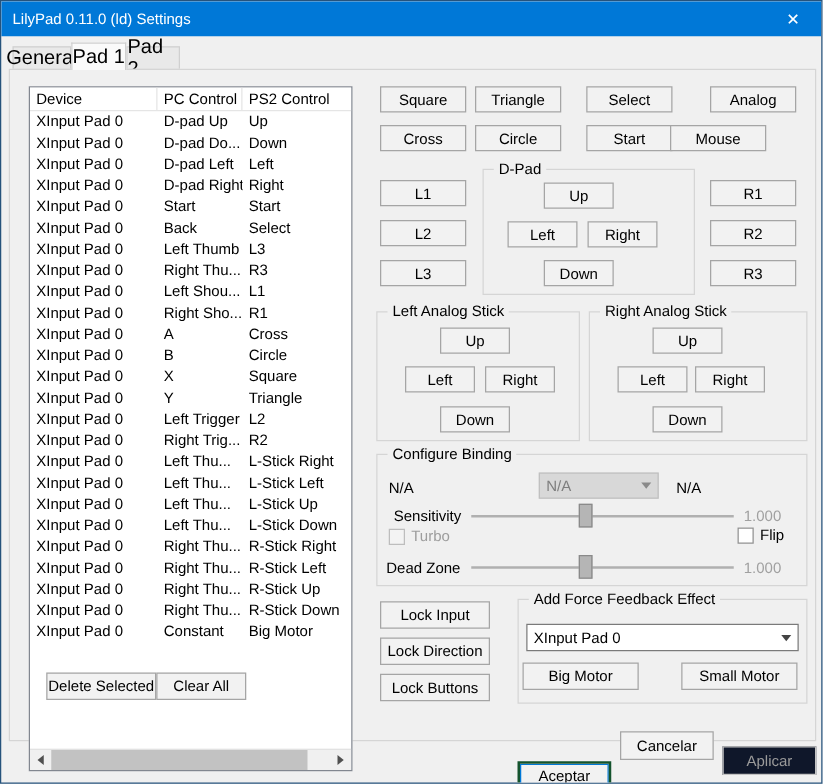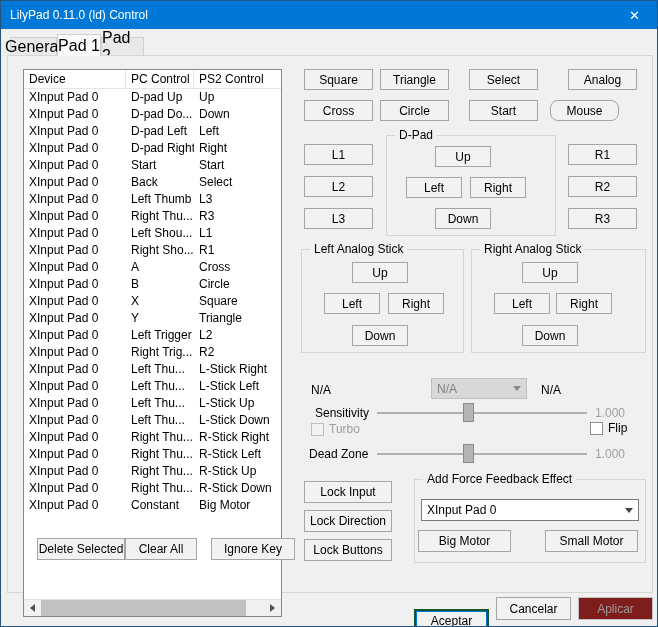--- a/index.html
+++ b/index.html
@@ -49,21 +49,21 @@
                border-bottom:4px solid transparent; border-right:5px solid #505050; }
   .arr-right { width:0; height:0; border-top:4px solid transparent;
                border-bottom:4px solid transparent; border-left:5px solid #505050; }
 
   
   .btn { position:absolute; height:22px; background:#f2f2f2; border:1px solid #a5a5a5;
          display:flex; align-items:center; justify-content:center; font-size:12px;
          z-index:2; white-space:nowrap; }
   .btn.small { height:21px; }
   .btn.default { border:2px solid #14532d; box-shadow: inset 0 0 0 1px #0078d7; margin-top: 12px; }
-  .btn.disabled { background:#7f1d1d; border-color:#c3c3c3; color:#9a9a9a; }
+  .btn.disabled { background:#0f172a; border-color:#c3c3c3; color:#9a9a9a; }
 
   
   .group { position:absolute; border:1px solid #d5d5d5; z-index:2; }
   .group-label { position:absolute; top:-8px; left:8px; background:#f0f0f0;
                  padding:0 4px; font-size:12px; white-space:nowrap; }
 
   
   .combo { position:absolute; height:21px; background:#fff; border:1px solid #7a7a7a;
            display:flex; align-items:center; z-index:3; }
   .combo-value { flex:1; padding-left:5px; white-space:nowrap; overflow:hidden; }
@@ -88,21 +88,21 @@
 
   .lbl { position:absolute; font-size:12px; z-index:3; white-space:nowrap; }
   .lbl.gray { color:#a0a0a0; }
 </style>
 </head>
 <body>
 
 <div class="win">
 
   <div class="titlebar">
-    <div class="title-text">LilyPad 0.11.0 (ld) Control</div>
+    <div class="title-text">LilyPad 0.11.0 (ld) Settings</div>
     <div class="close-btn">
       <span>✕</span>
     </div>
   </div>
 
   <div class="tab" style="left:9px; top:36px; width:47px; height:19px;">General</div>
   <div class="tab active" style="left:56px; top:33px; width:44px; height:22px;">Pad 1</div>
   <div class="tab" style="left:100px; top:36px; width:43px; height:19px;">Pad 2</div>
 
   <div class="tabpage"></div>
@@ -248,31 +248,30 @@
         <div class="sc-thumb"></div>
       </div>
       <div class="sc-btn">
         <div class="arr-right"></div>
       </div>
     </div>
   </div>
 
   <div class="btn" style="left:36px; top:537px; width:88px;">Delete Selected</div>
   <div class="btn" style="left:124px; top:537px; width:72px;">Clear All</div>
-  <div class="btn" style="left:210px; top:537px; width:84px;">Ignore Key</div>
 
   <div class="btn small" style="left:303px; top:68px; width:69px;">Square</div>
   <div class="btn small" style="left:379px; top:68px; width:69px;">Triangle</div>
   <div class="btn small" style="left:468px; top:68px; width:69px;">Select</div>
   <div class="btn small" style="left:567px; top:68px; width:69px;">Analog</div>
 
   <div class="btn small" style="left:303px; top:99px; width:69px;">Cross</div>
   <div class="btn small" style="left:379px; top:99px; width:69px;">Circle</div>
   <div class="btn small" style="left:468px; top:99px; width:69px;">Start</div>
-  <div class="btn small" style="left:549px; top:99px; width:69px;border-radius:8px;">Mouse</div>
+  <div class="btn small" style="left:535px; top:99px; width:77px;">Mouse</div>
 
   <div class="btn small" style="left:303px; top:143px; width:69px;">L1</div>
   <div class="btn small" style="left:303px; top:175px; width:69px;">L2</div>
   <div class="btn small" style="left:303px; top:207px; width:69px;">L3</div>
   <div class="btn small" style="left:567px; top:143px; width:69px;">R1</div>
   <div class="btn small" style="left:567px; top:175px; width:69px;">R2</div>
   <div class="btn small" style="left:567px; top:207px; width:69px;">R3</div>
 
   <div class="group" style="left:385px; top:134px; width:170px; height:101px;">
     <span class="group-label">D-Pad</span>
@@ -291,20 +290,23 @@
   <div class="btn small" style="left:351px; top:324px; width:56px;">Down</div>
 
   <div class="group" style="left:470px; top:248px; width:175px; height:104px;">
     <span class="group-label">Right Analog Stick</span>
   </div>
   <div class="btn small" style="left:521px; top:261px; width:56px;">Up</div>
   <div class="btn small" style="left:493px; top:292px; width:56px;">Left</div>
   <div class="btn small" style="left:555px; top:292px; width:56px;">Right</div>
   <div class="btn small" style="left:521px; top:324px; width:56px;">Down</div>
 
+  <div class="group" style="left:300px; top:362px; width:345px; height:106px;">
+    <span class="group-label">Configure Binding</span>
+  </div>
   <span class="lbl" style="left:310px; top:382px;">N/A</span>
   <div class="combo disabled" style="left:430px; top:377px; width:96px;">
     <span class="combo-value">N/A</span>
     <span class="combo-arrow">
         <span class="chev"></span>
       </span>
   </div>
   <span class="lbl" style="left:540px; top:382px;">N/A</span>
 
   <span class="lbl" style="left:314px; top:405px;">Sensitivity</span>
@@ -340,16 +342,16 @@
   <div class="combo" style="left:420px; top:498px; width:218px; height:22px;">
     <span class="combo-value">XInput Pad 0</span>
     <span class="combo-arrow">
         <span class="chev"></span>
       </span>
   </div>
   <div class="btn" style="left:417px; top:529px; width:93px;">Big Motor</div>
   <div class="btn" style="left:544px; top:529px; width:93px;">Small Motor</div>
 
   <div class="btn default" style="left:413px; top:596px; width:75px; height:23px;">Aceptar</div>
-  <div class="btn" style="left:495px; top:596px; width:75px; height:23px;">Cancelar</div>
+  <div class="btn" style="left:495px; top:584px; width:75px; height:23px;">Cancelar</div>
   <div class="btn disabled" style="left:577px; top:596px; width:75px; height:23px;">Aplicar</div>
 
 </div>
 
 </body></html>

